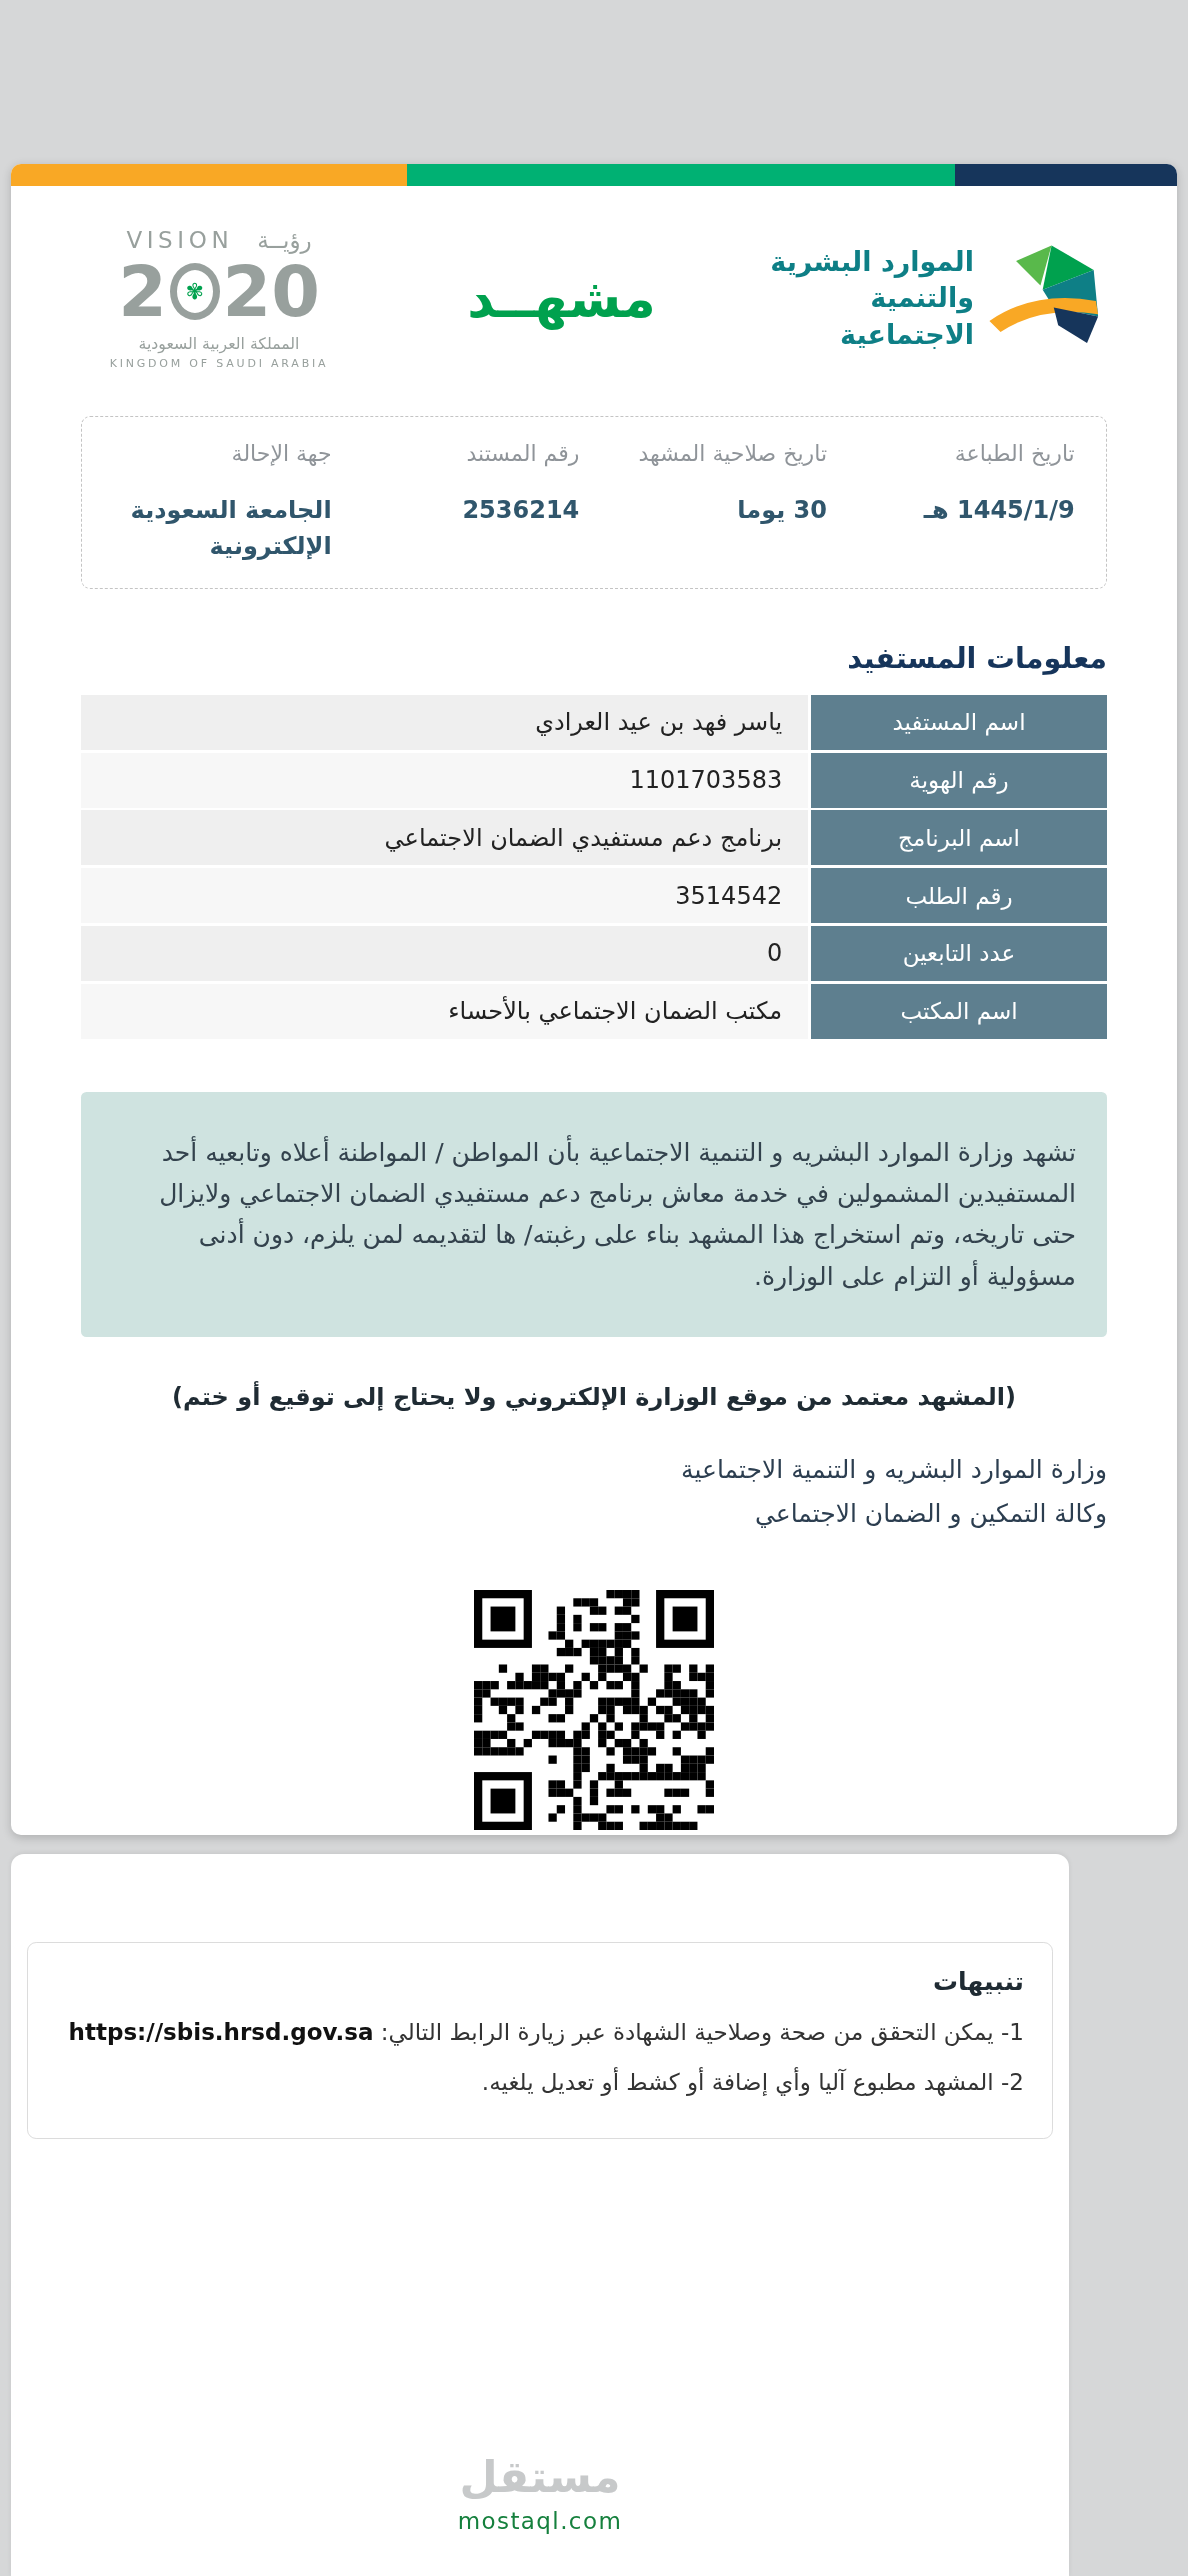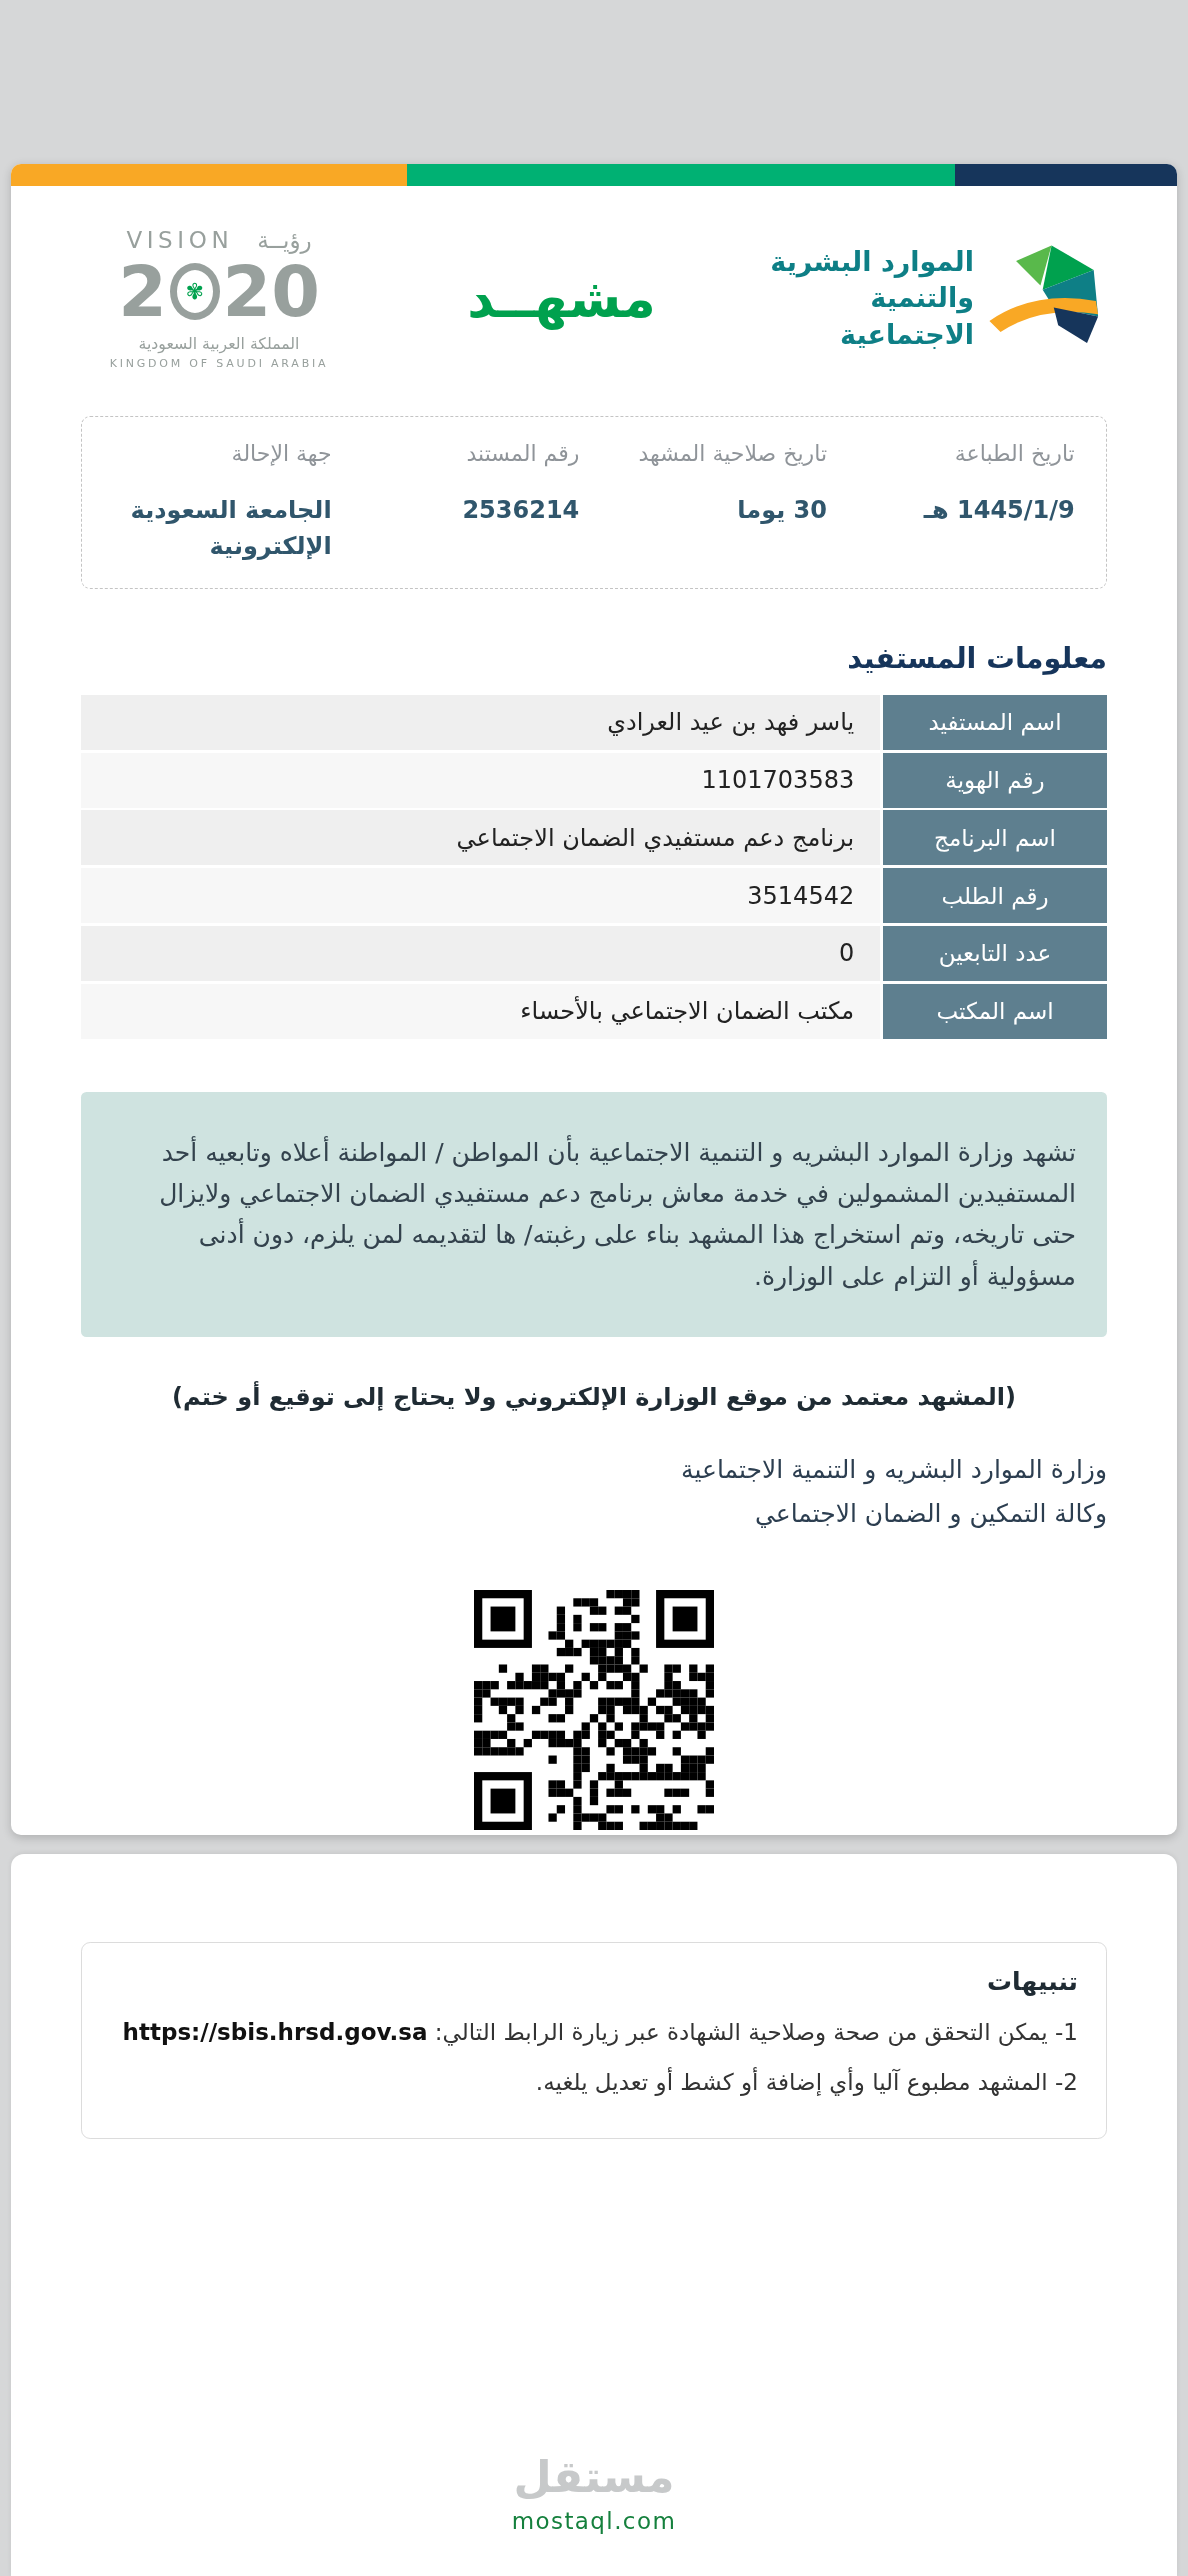--- a/index.html
+++ b/index.html
@@ -47,42 +47,42 @@
   }
   .meta-field{flex:1;padding:0 14.7px;text-align:right;}
   .meta-label{color:#8F9499;font-size:22px;margin-bottom:26px;}
   .meta-value{color:#30566C;font-size:24px;font-weight:700;line-height:1.5;}
 
   
   .section-title{margin-top:52px;text-align:right;direction:rtl;
     color:#16355B;font-size:28.6px;font-weight:700;}
   .info-table{margin-top:20px;display:flex;flex-direction:column;gap:2.8px;direction:rtl;}
   .info-row{display:flex;gap:2.8px;min-height:55px;}
-  .info-label{width:224px;background:#5E7F8F;color:#ffffff;font-size:23px;
+  .info-label{width:296px;background:#5E7F8F;color:#ffffff;font-size:23px;
     display:flex;align-items:center;justify-content:center;}
   .info-value{flex:1;display:flex;align-items:center;padding:0 26px;
     font-size:24px;color:#222222;background:#EFEFEF;}
   .info-row:nth-child(even) .info-value{background:#F7F7F7;}
 
   
   .attestation{
     margin-top:53px;background:#CFE3E0;border-radius:5.5px;
     padding:40px 31px;direction:rtl;text-align:right;
     font-size:25px;line-height:1.65;color:#33424D;
   }
   .stamp-note{margin-top:46px;text-align:center;direction:rtl;
     font-weight:700;font-size:24px;color:#1F2B33;}
   .signature{margin-top:37px;direction:rtl;text-align:right;
     font-size:25px;color:#2C3E50;line-height:1.75;}
 
   .qr-wrap{margin:55px auto 0;width:240px;height:240px;}
 
   
   .footer-card{
-    position:absolute;left:11px;top:1854px;width:1166px;height:722px;
+    position:absolute;left:11px;top:1854px;width:1058px;height:722px;
     background:#ffffff;border-radius:13px 13px 0 0;
     box-shadow:0 -0.9px 5.5px rgba(0,0,0,.08);box-sizing:border-box;
   }
   .notes-box{
     margin:88px auto 0;width:1026px;box-sizing:border-box;
     border:1.8px solid #DCDCDC;border-radius:9.2px;
     padding:24px 28px;direction:rtl;text-align:right;
   }
   .notes-title{font-weight:700;font-size:25px;color:#1F2B33;margin-bottom:18.4px;}
   .note-line{font-size:23px;color:#333333;margin-bottom:13px;line-height:1.6;}

